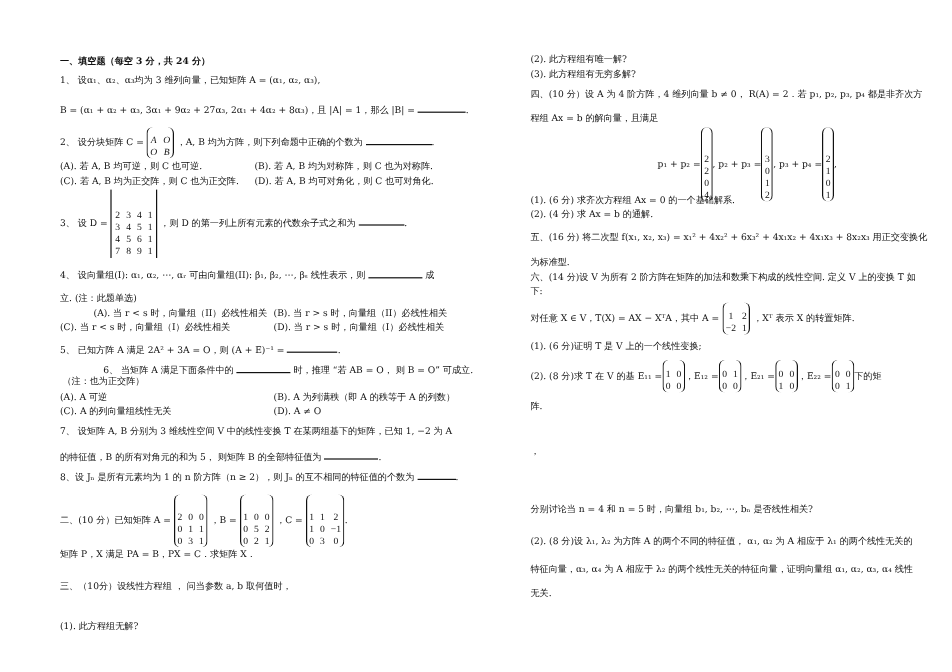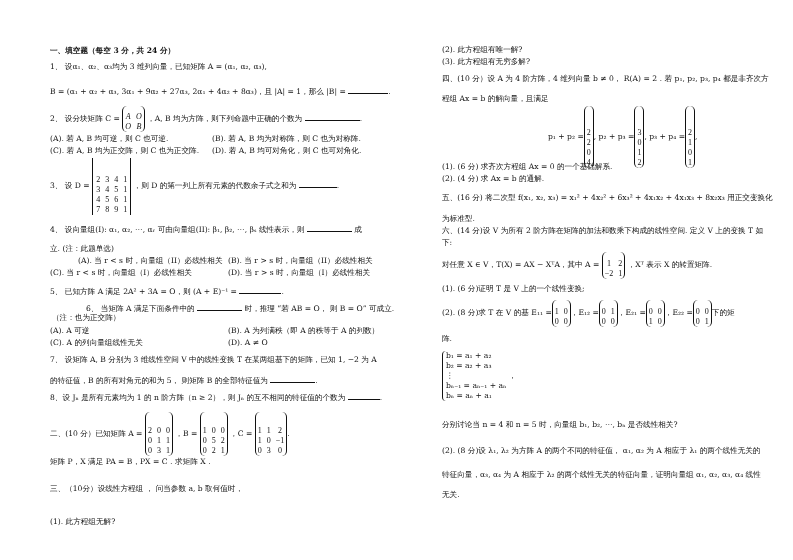--- a/index.html
+++ b/index.html
@@ -207,25 +207,18 @@
         <span>0</span>
       </span></span><span>，E₂₂ =</span><span class="mat paren"><span class="grid" style="grid-template-columns: repeat(2, auto);">
         <span>0</span>
         <span>0</span>
         <span>0</span>
         <span>1</span>
       </span></span><span>下的矩</span></div>
 <div class="line" style="left:442px;top:334px;">阵.</div>
 
 <div class="line" style="left:442px;top:343px;line-height:66px;">
-  <span class="mat brace"><span id="s7sys" style="display:flex;flex-direction:column;">
-        <span>b₁ = a₁ + a₂</span>
-        <span>b₂ = a₂ + a₃</span>
-        <span>⋮</span>
-        <span>bₙ₋₁ = aₙ₋₁ + aₙ</span>
-        <span>bₙ = aₙ + a₁</span>
-      </span></span>
   <span>，</span>
 </div>
 <div class="line" style="left:442px;top:420px;">分别讨论当 n = 4 和 n = 5 时，向量组 b₁, b₂, ⋯, bₙ 是否线性相关?</div>
 <div class="line" style="left:442px;top:446px;">(2). (8 分)设 λ₁, λ₂ 为方阵 A 的两个不同的特征值， α₁, α₂ 为 A 相应于 λ₁ 的两个线性无关的</div>
 <div class="line" style="left:442px;top:470px;">特征向量，α₃, α₄ 为 A 相应于 λ₂ 的两个线性无关的特征向量，证明向量组 α₁, α₂, α₃, α₄ 线性</div>
 <div class="line" style="left:442px;top:490px;">无关.</div>
 
 </body></html>

